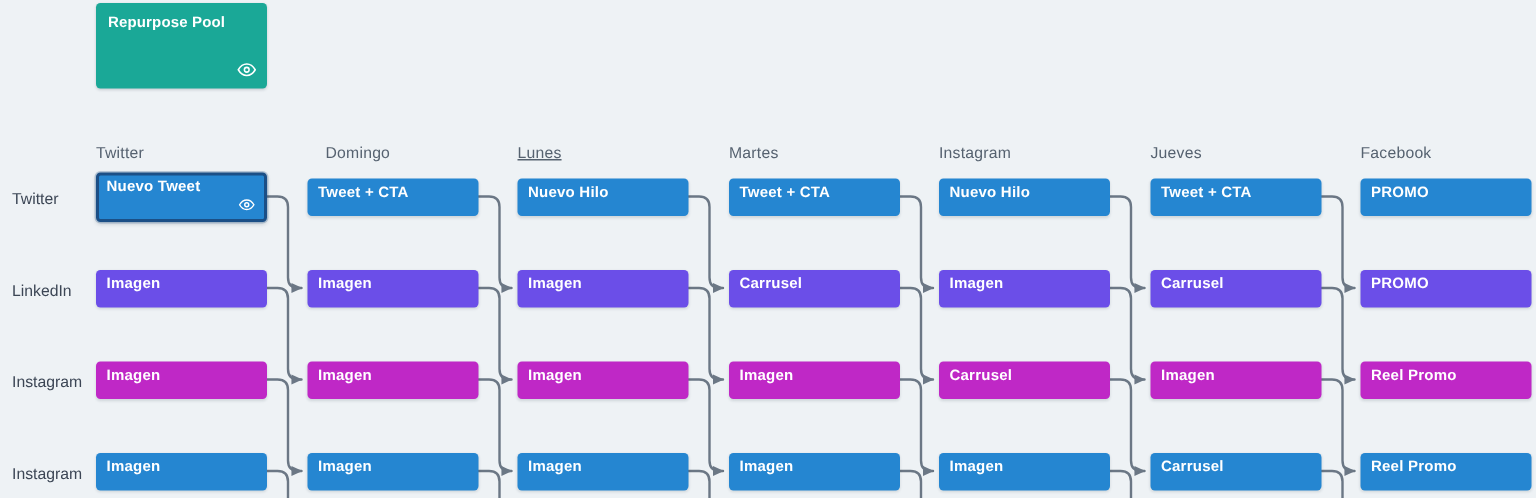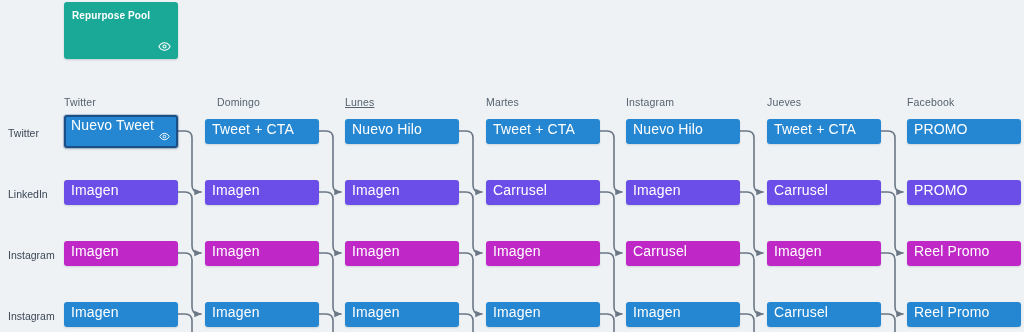--- a/index.html
+++ b/index.html
@@ -87,22 +87,22 @@
     position: absolute;
     height: 25px;
     border-radius: 3px;
     z-index: 2;
     box-shadow: 0 1px 2px rgba(20,40,60,.14);
   }
   .card .label {
     position: absolute;
     left: 7px;
     top: 5px;
-    font-size: 14px;
-    font-weight: normal;
+    font-size: 10px;
+    font-weight: bold;
     color: #ffffff;
     letter-spacing: .15px;
     white-space: nowrap;
     line-height: 10px;
   }
   .card.selected {
     height: 33px;
     border: 2px solid #1b4f86;
     box-shadow: 0 0 0 1px rgba(27,79,134,.25), 0 1px 3px rgba(20,40,60,.2);
   }

